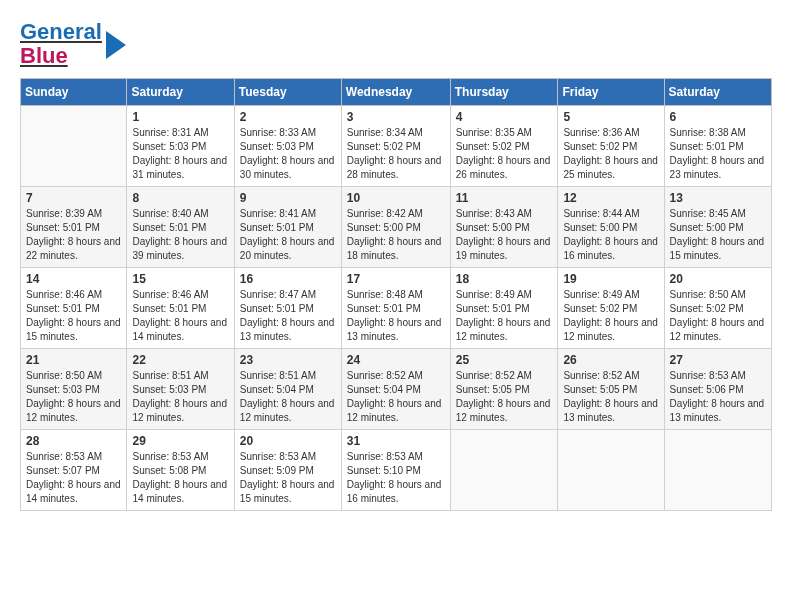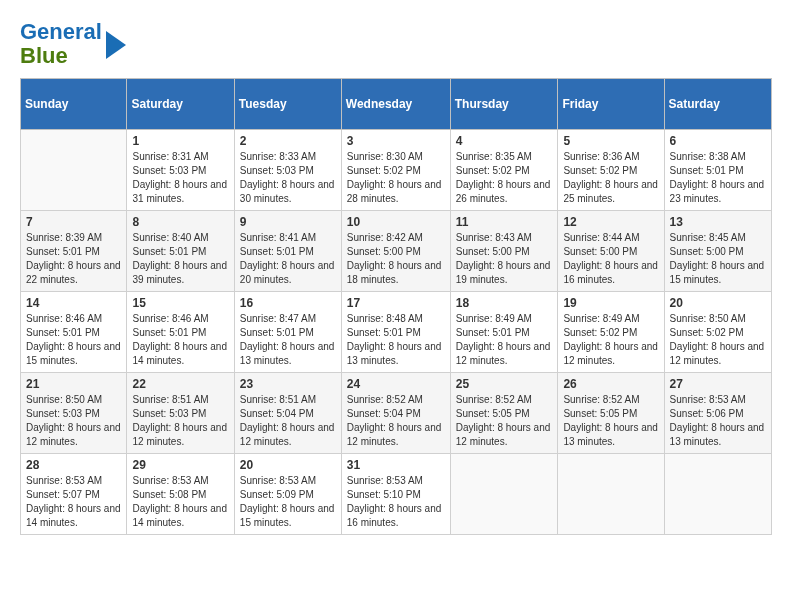--- a/index.html
+++ b/index.html
@@ -18,20 +18,21 @@
     }
     .logo {
       display: flex;
       align-items: center;
     }
     .logo-text {
       font-size: 22px;
       font-weight: bold;
       color: #333;
       line-height: 1.1;
+      text-decoration: underline;
     }
     .logo-text span {
       color: #1a6db5;
     }
     .logo-arrow {
       width: 0;
       height: 0;
       border-top: 14px solid transparent;
       border-bottom: 14px solid transparent;
       border-left: 20px solid #1a6db5;
@@ -51,21 +52,21 @@
       color: #555;
     }
     table {
       width: 100%;
       border-collapse: collapse;
       font-size: 11px;
     }
     thead tr th {
       background-color: #2e6db4;
       color: #fff;
-      padding: 18px 4px;
+      padding: 6px 4px;
       text-align: left;
       font-size: 12px;
       font-weight: bold;
       border: 1px solid #c0c0c0;
     }
     tbody tr {
       border-bottom: 1px solid #c0c0c0;
     }
     tbody tr:last-child {
       border-bottom: none;
@@ -102,21 +103,21 @@
     }
   </style>
 </head>
 <body>
 
 <div class="header">
   <div class="logo">
     <div>
       <div class="logo-text">
         <span>General</span><br>
-        <span style="color:#4d7c0f;">Blue</span>
+        <span style="color:#be185d;">Blue</span>
       </div>
     </div>
     <div class="logo-arrow"></div>
   </div>
   <div class="title-block">
     <div class="month-title"></div>
     <div class="location"></div>
   </div>
 </div>
 
@@ -147,21 +148,21 @@
           <span class="day-num">2</span>
           <div class="day-info">
             <span>Sunrise: 8:33 AM</span><br>
             <span>Sunset: 5:03 PM</span><br>
             <span>Daylight: 8 hours and 30 minutes.</span>
           </div>
         </td>
         <td>
           <span class="day-num">3</span>
           <div class="day-info">
-            <span>Sunrise: 8:30 AM</span><br>
+            <span>Sunrise: 8:34 AM</span><br>
             <span>Sunset: 5:02 PM</span><br>
             <span>Daylight: 8 hours and 28 minutes.</span>
           </div>
         </td>
         <td>
           <span class="day-num">4</span>
           <div class="day-info">
             <span>Sunrise: 8:35 AM</span><br>
             <span>Sunset: 5:02 PM</span><br>
             <span>Daylight: 8 hours and 26 minutes.</span>

